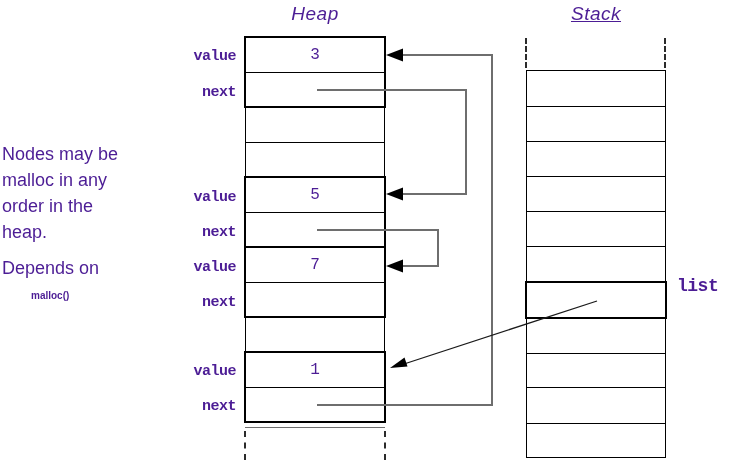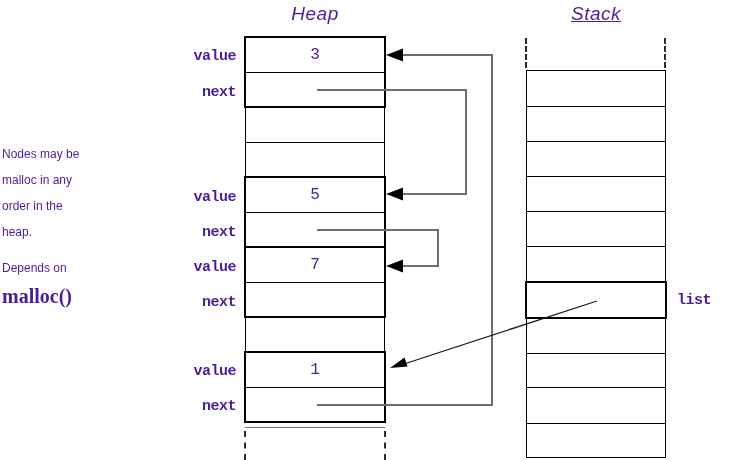--- a/index.html
+++ b/index.html
@@ -4,22 +4,22 @@
 <style>
   html,body{margin:0;padding:0;background:#fff;}
   .canvas{position:relative;width:735px;height:460px;background:#ffffff;
           font-family:"Liberation Sans",sans-serif;color:#4c1d95;overflow:hidden;}
 
   .title{position:absolute;top:3px;width:140px;text-align:center;
          font-style:italic;font-size:19px;letter-spacing:.5px;}
   .title.heap-t{left:245px;}
   .title.stack-t{left:526px;text-decoration:underline;}
 
-  .note-line{position:absolute;left:2px;font-size:12px;line-height:26px;white-space:nowrap;}
-  .code{font-family:Liberation Serif, serif;font-weight:bold;font-size:20px;}
+  .note-line{position:absolute;left:2px;font-size:18px;line-height:26px;white-space:nowrap;}
+  .code{font-family:Liberation Sans, sans-serif;font-weight:bold;font-size:10px;margin-left:29px;}
 
   .hlabel{position:absolute;left:148px;width:88px;text-align:right;
           font-family:"Liberation Mono","DejaVu Sans Mono",monospace;
           font-weight:bold;font-size:15px;letter-spacing:-.5px;}
 
   .heap{position:absolute;left:245px;top:37px;width:140px;height:385px;}
   .hrow{position:absolute;left:0;width:140px;height:36px;box-sizing:border-box;
         border-left:1px solid #000;border-right:1px solid #000;border-bottom:1px solid #000;
         display:flex;align-items:center;justify-content:center;
         font-family:"Liberation Mono","DejaVu Sans Mono",monospace;font-size:16px;}
@@ -30,23 +30,23 @@
   .stack{position:absolute;left:526px;top:70px;width:140px;height:388px;}
   .scell{position:absolute;left:0;width:140px;box-sizing:border-box;
          border-left:1px solid #000;border-right:1px solid #000;border-top:1px solid #000;}
   .scell.last{border-bottom:1px solid #000;}
   .listcell{position:absolute;left:-1px;top:211px;width:142px;height:38px;
             box-sizing:border-box;border:2px solid #000;pointer-events:none;}
 
   .dash{position:absolute;width:0;border-left:2px dashed #2b2b2b;}
   .tear{position:absolute;left:245px;top:427px;width:140px;height:0;border-top:1px solid #6e6e6e;}
 
-  .listlabel{position:absolute;left:677px;top:292px;
+  .listlabel{position:absolute;left:677px;top:276px;
              font-family:"Liberation Mono","DejaVu Sans Mono",monospace;
-             font-weight:bold;font-size:15px;letter-spacing:-.5px;}
+             font-weight:bold;font-size:18px;letter-spacing:-.5px;}
 
   svg.overlay{position:absolute;left:0;top:0;width:735px;height:460px;pointer-events:none;}
 </style>
 </head>
 <body>
 
 <div class="canvas">
 
   <div class="title heap-t">Heap</div>
   <div class="title stack-t">Stack</div>

